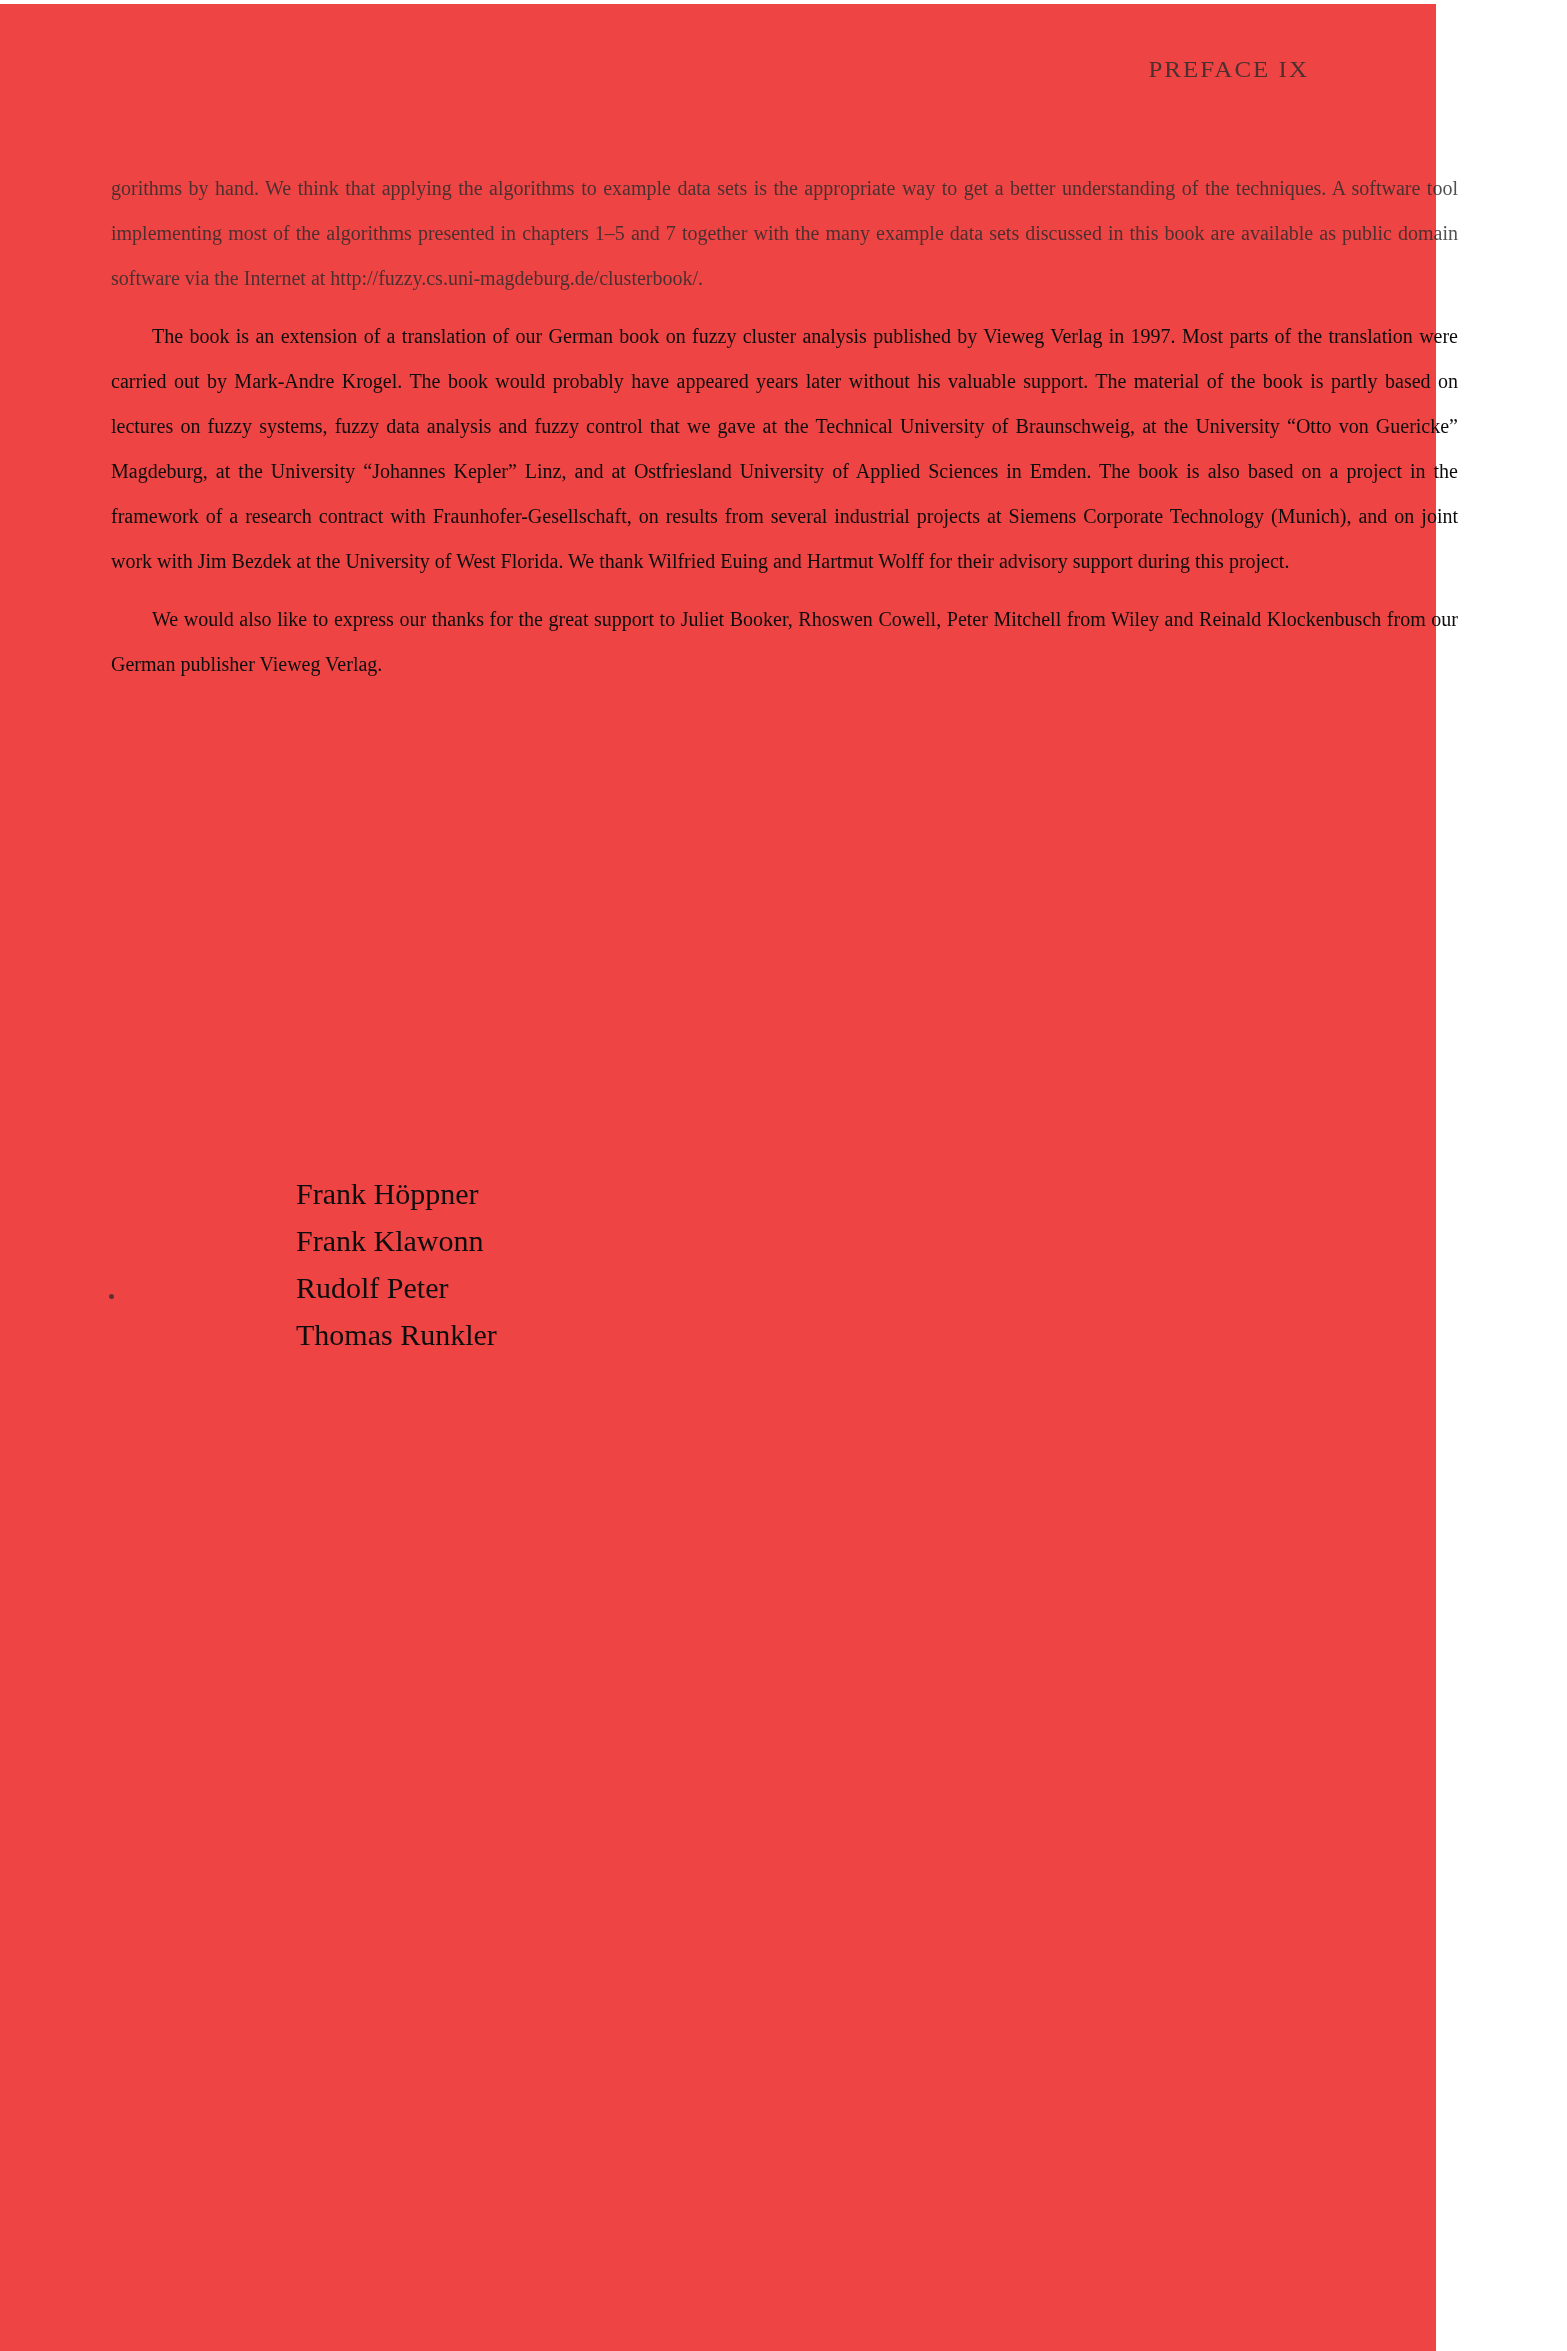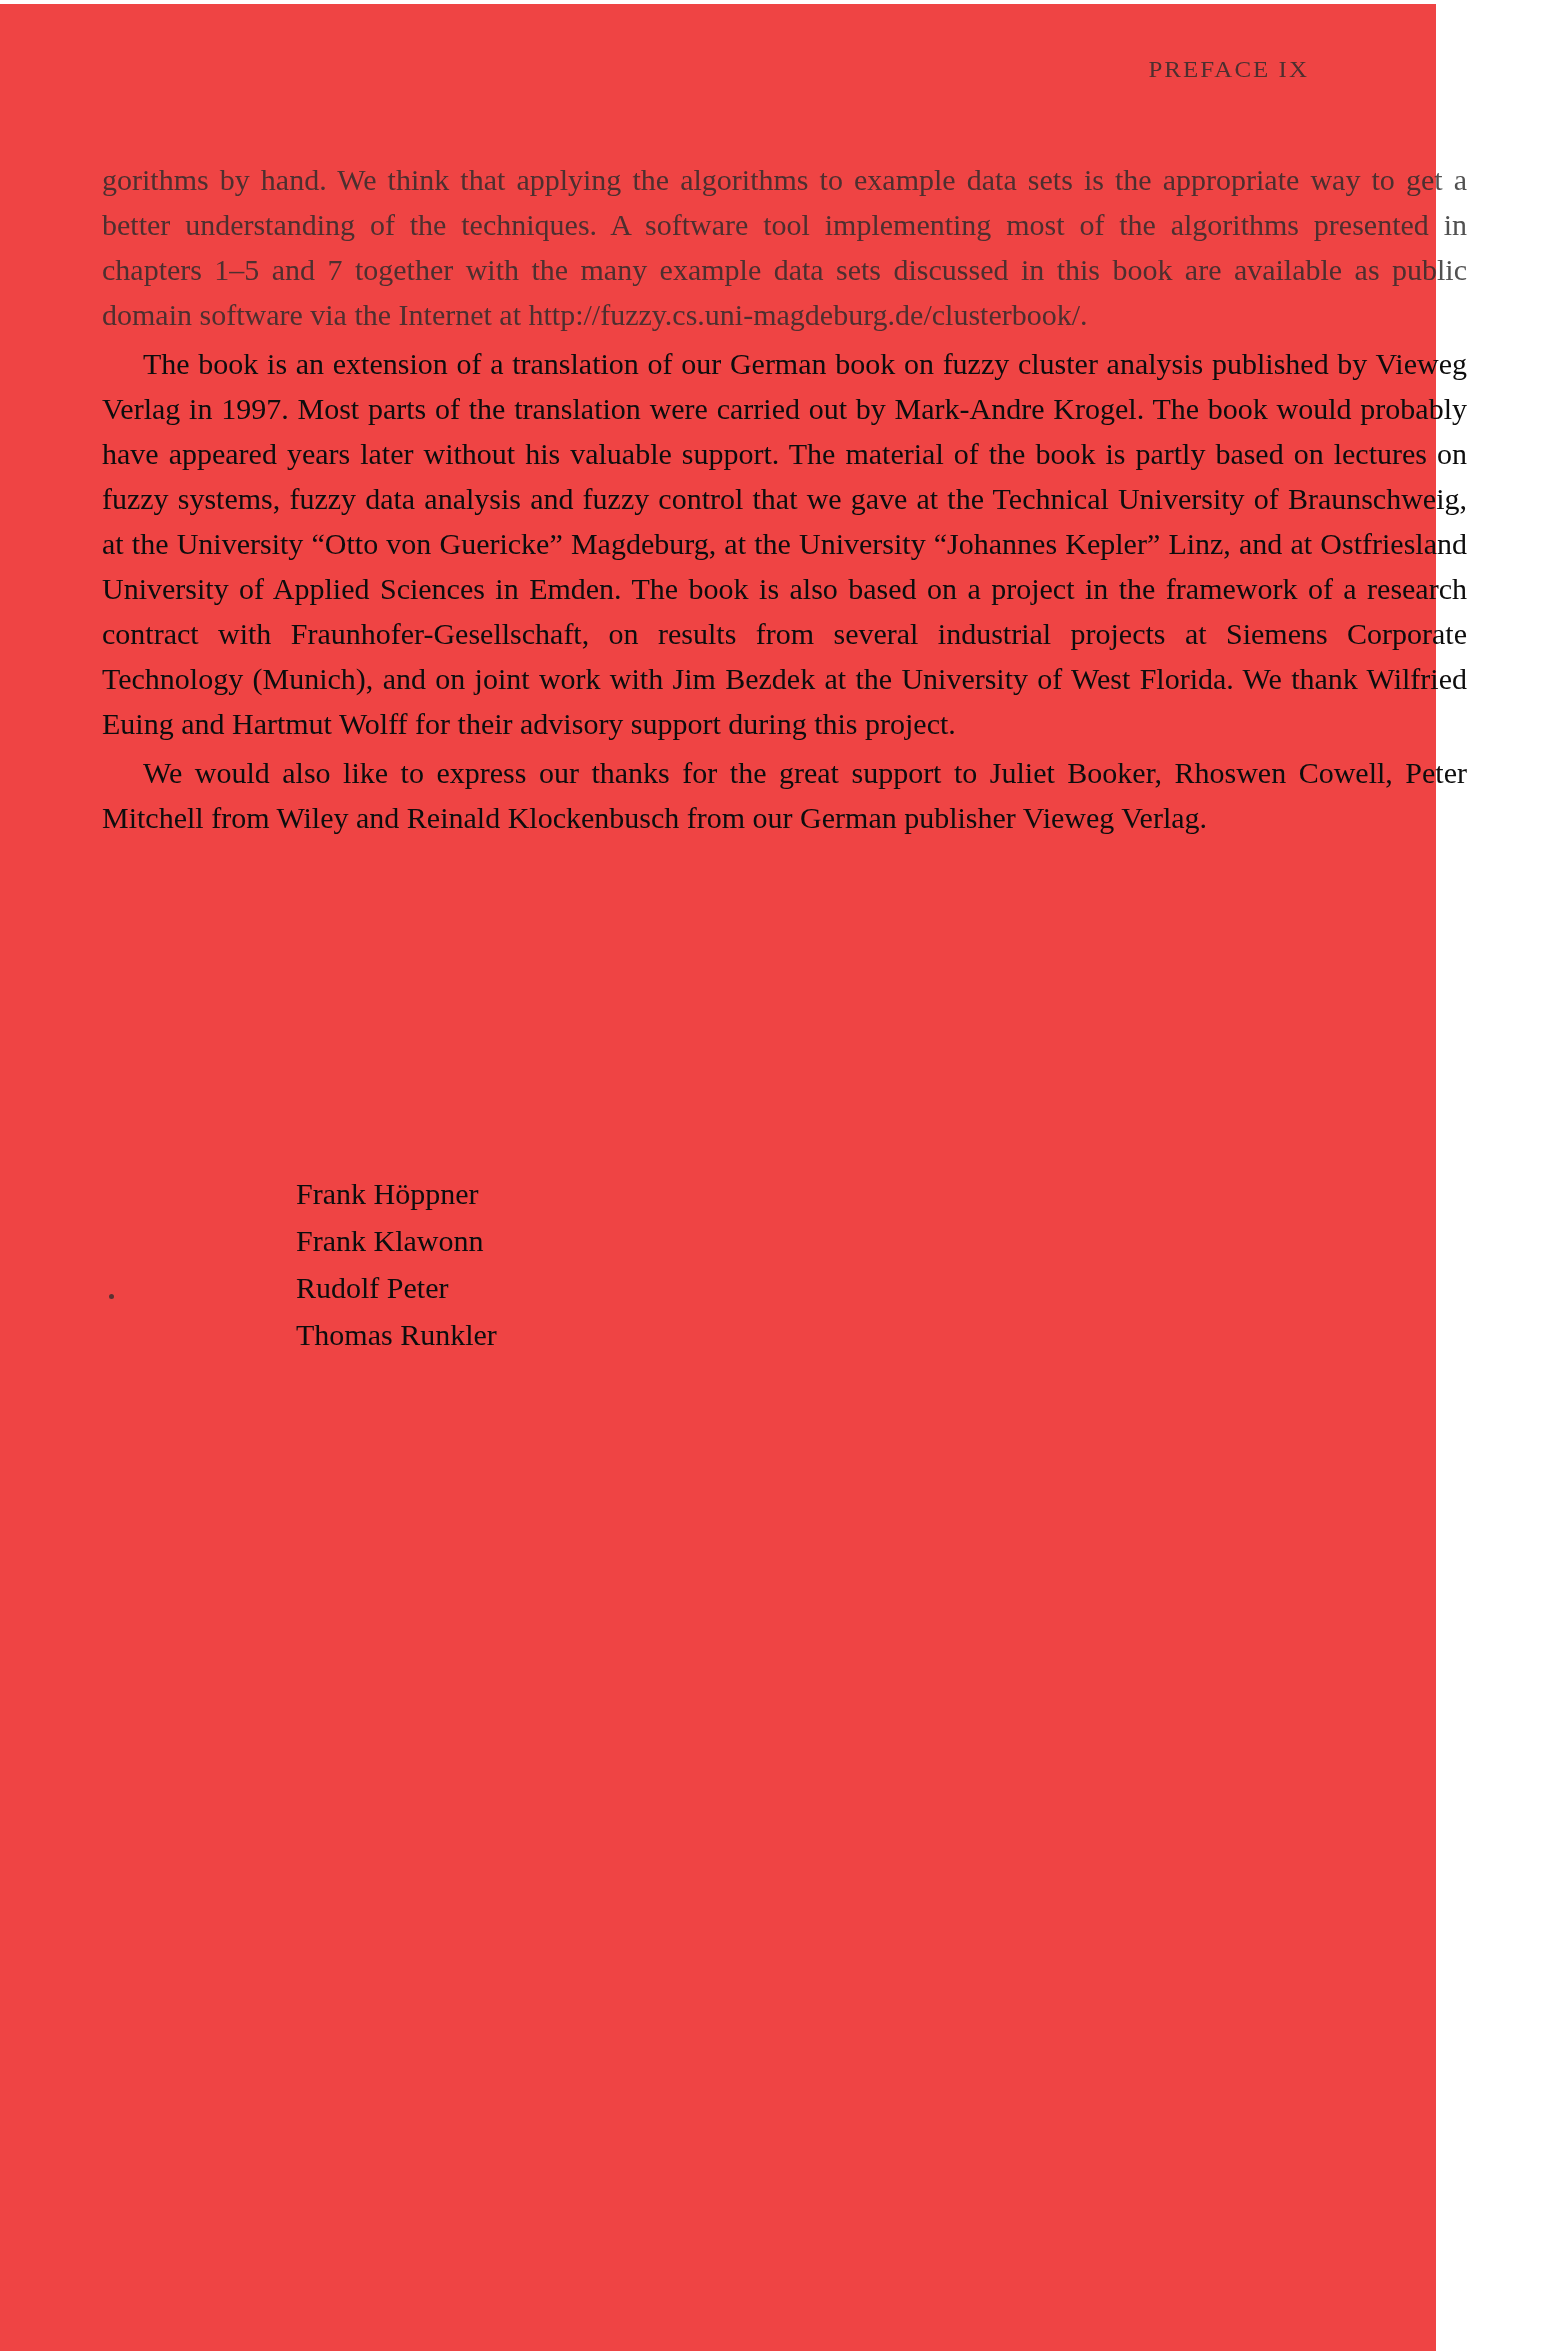--- a/index.html
+++ b/index.html
@@ -34,22 +34,22 @@
     white-space: nowrap;
     transform: scaleY(0.92);
   }
   .textblock {
     position: absolute;
     top: 149px;
     left: 98px;
     width: 1373px;
   }
   p.para {
-    margin: 4px;
-    font-size: 30px;
+    margin: 13px;
+    font-size: 20px;
     line-height: 45px;
     text-align: justify;
     text-justify: inter-word;
     hyphens: manual;
   }
   p.para.indent {
     text-indent: 41px;
   }
   .faded {
     color: #2b2b2b;

